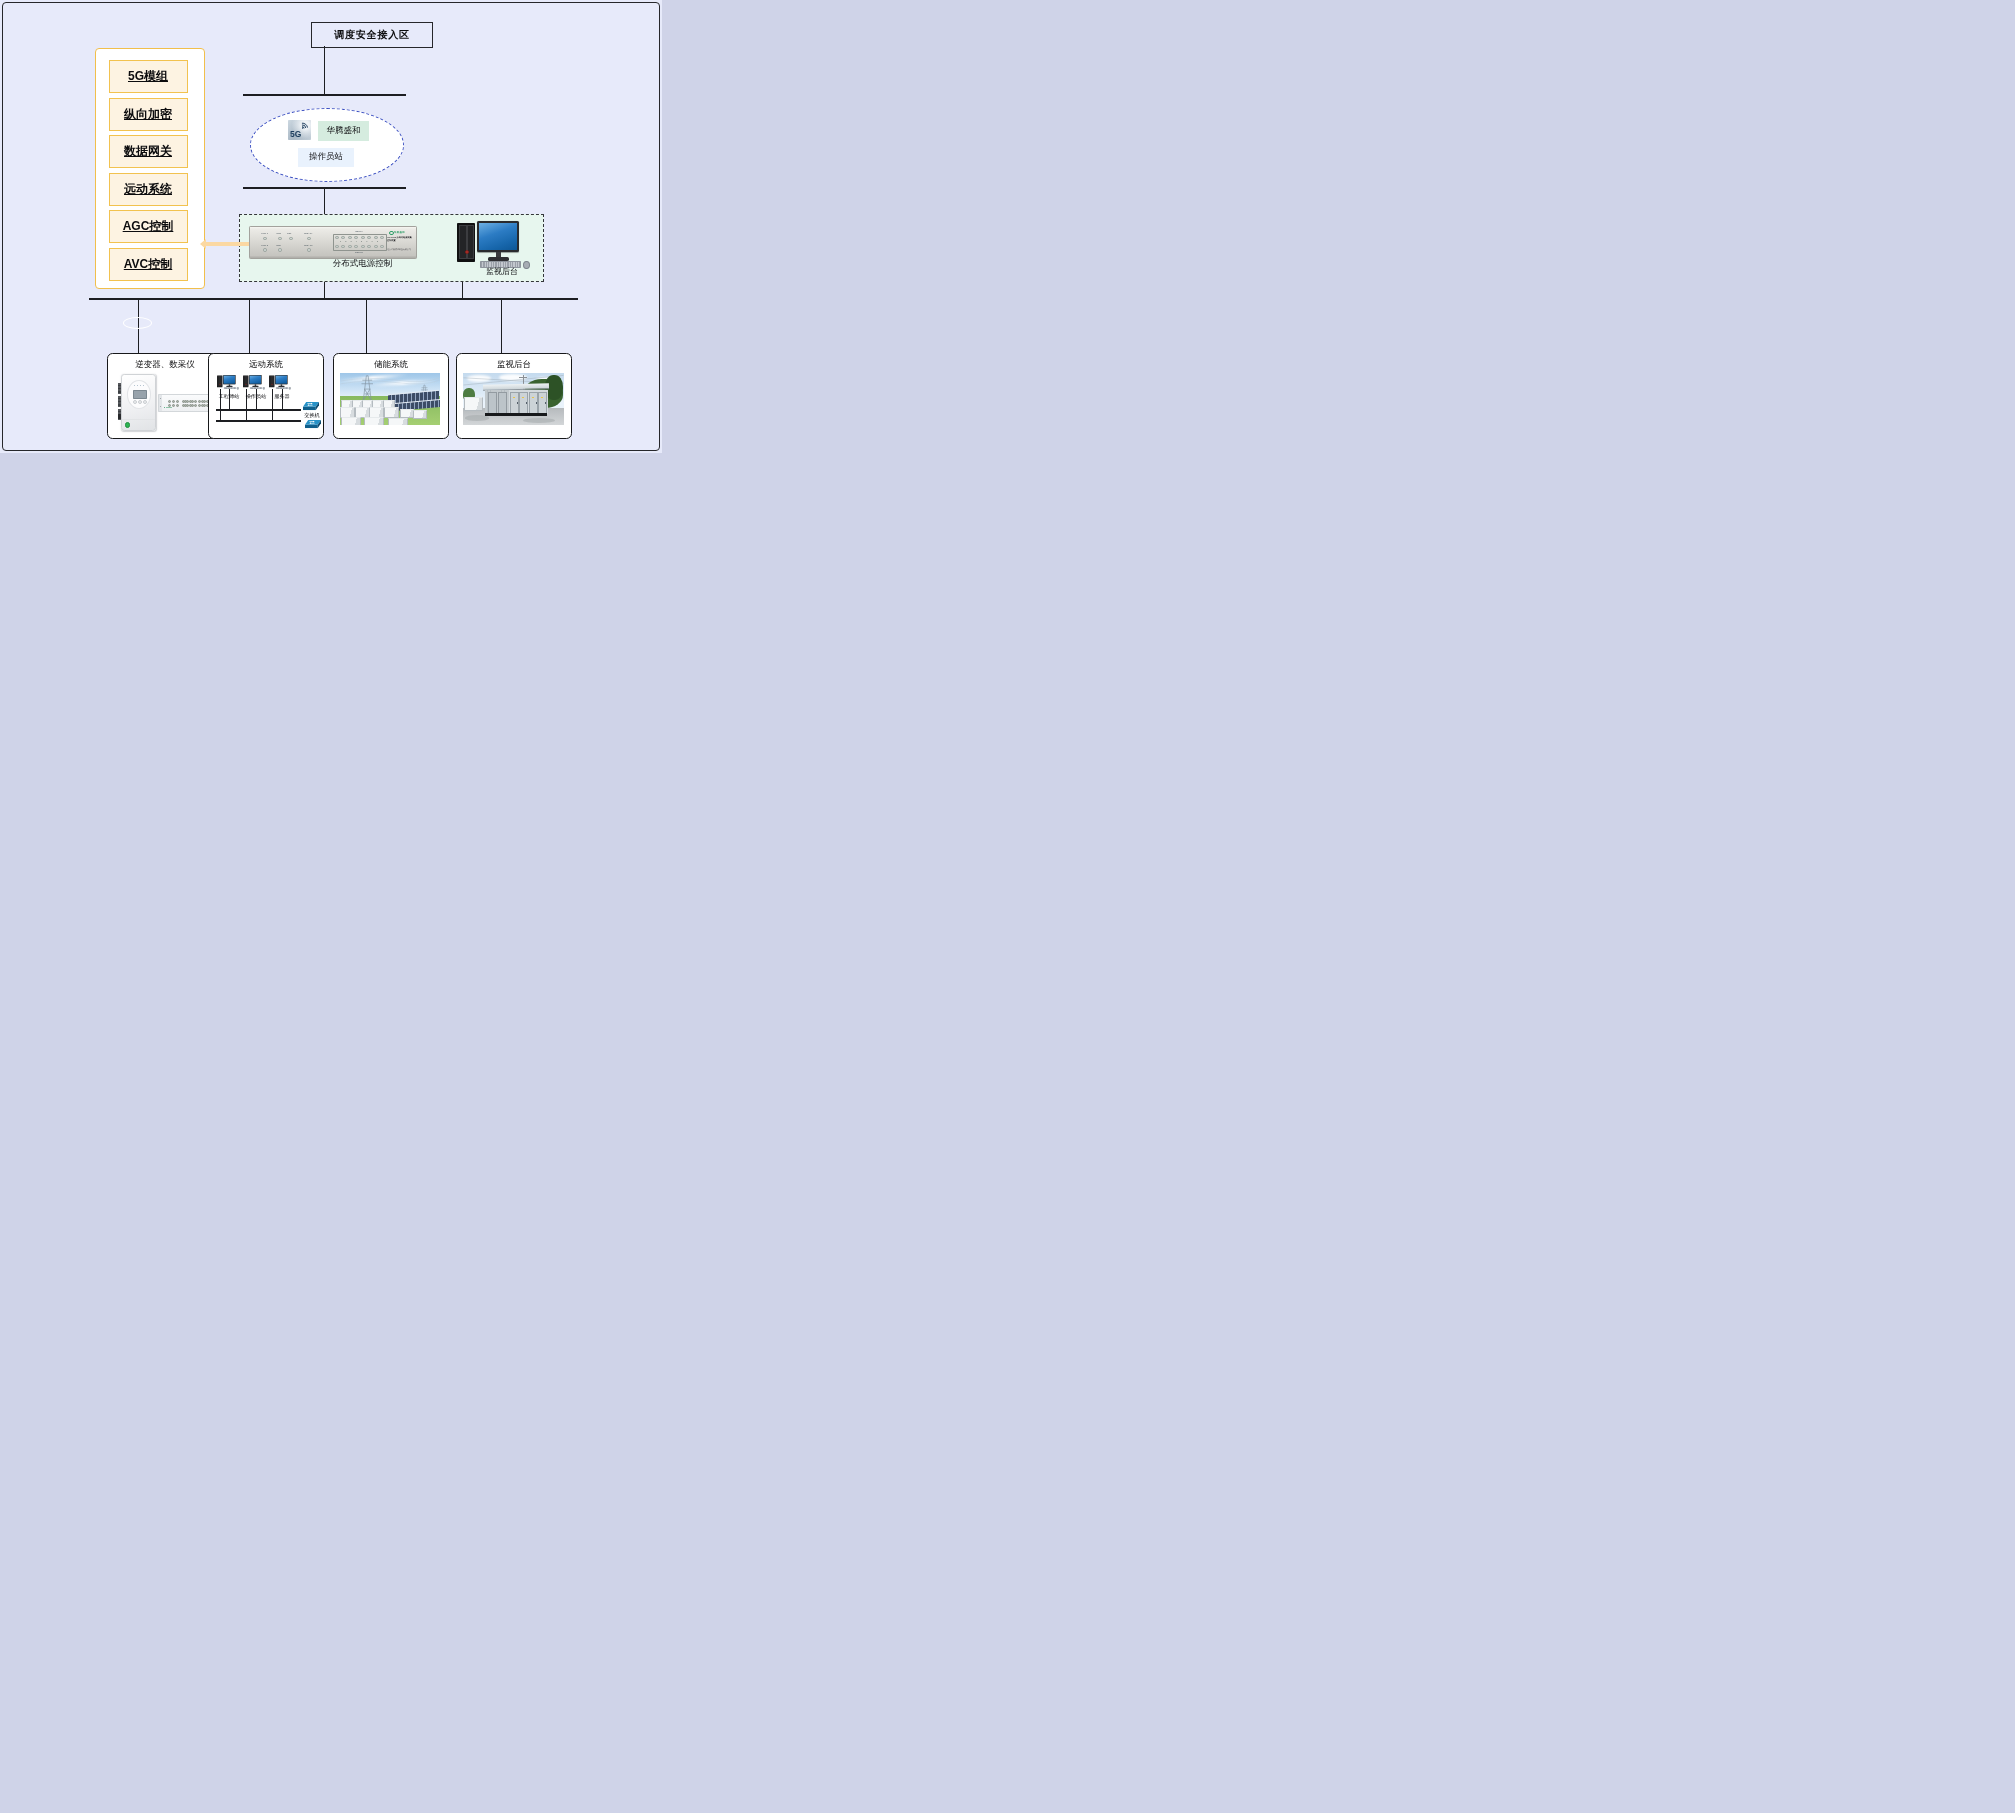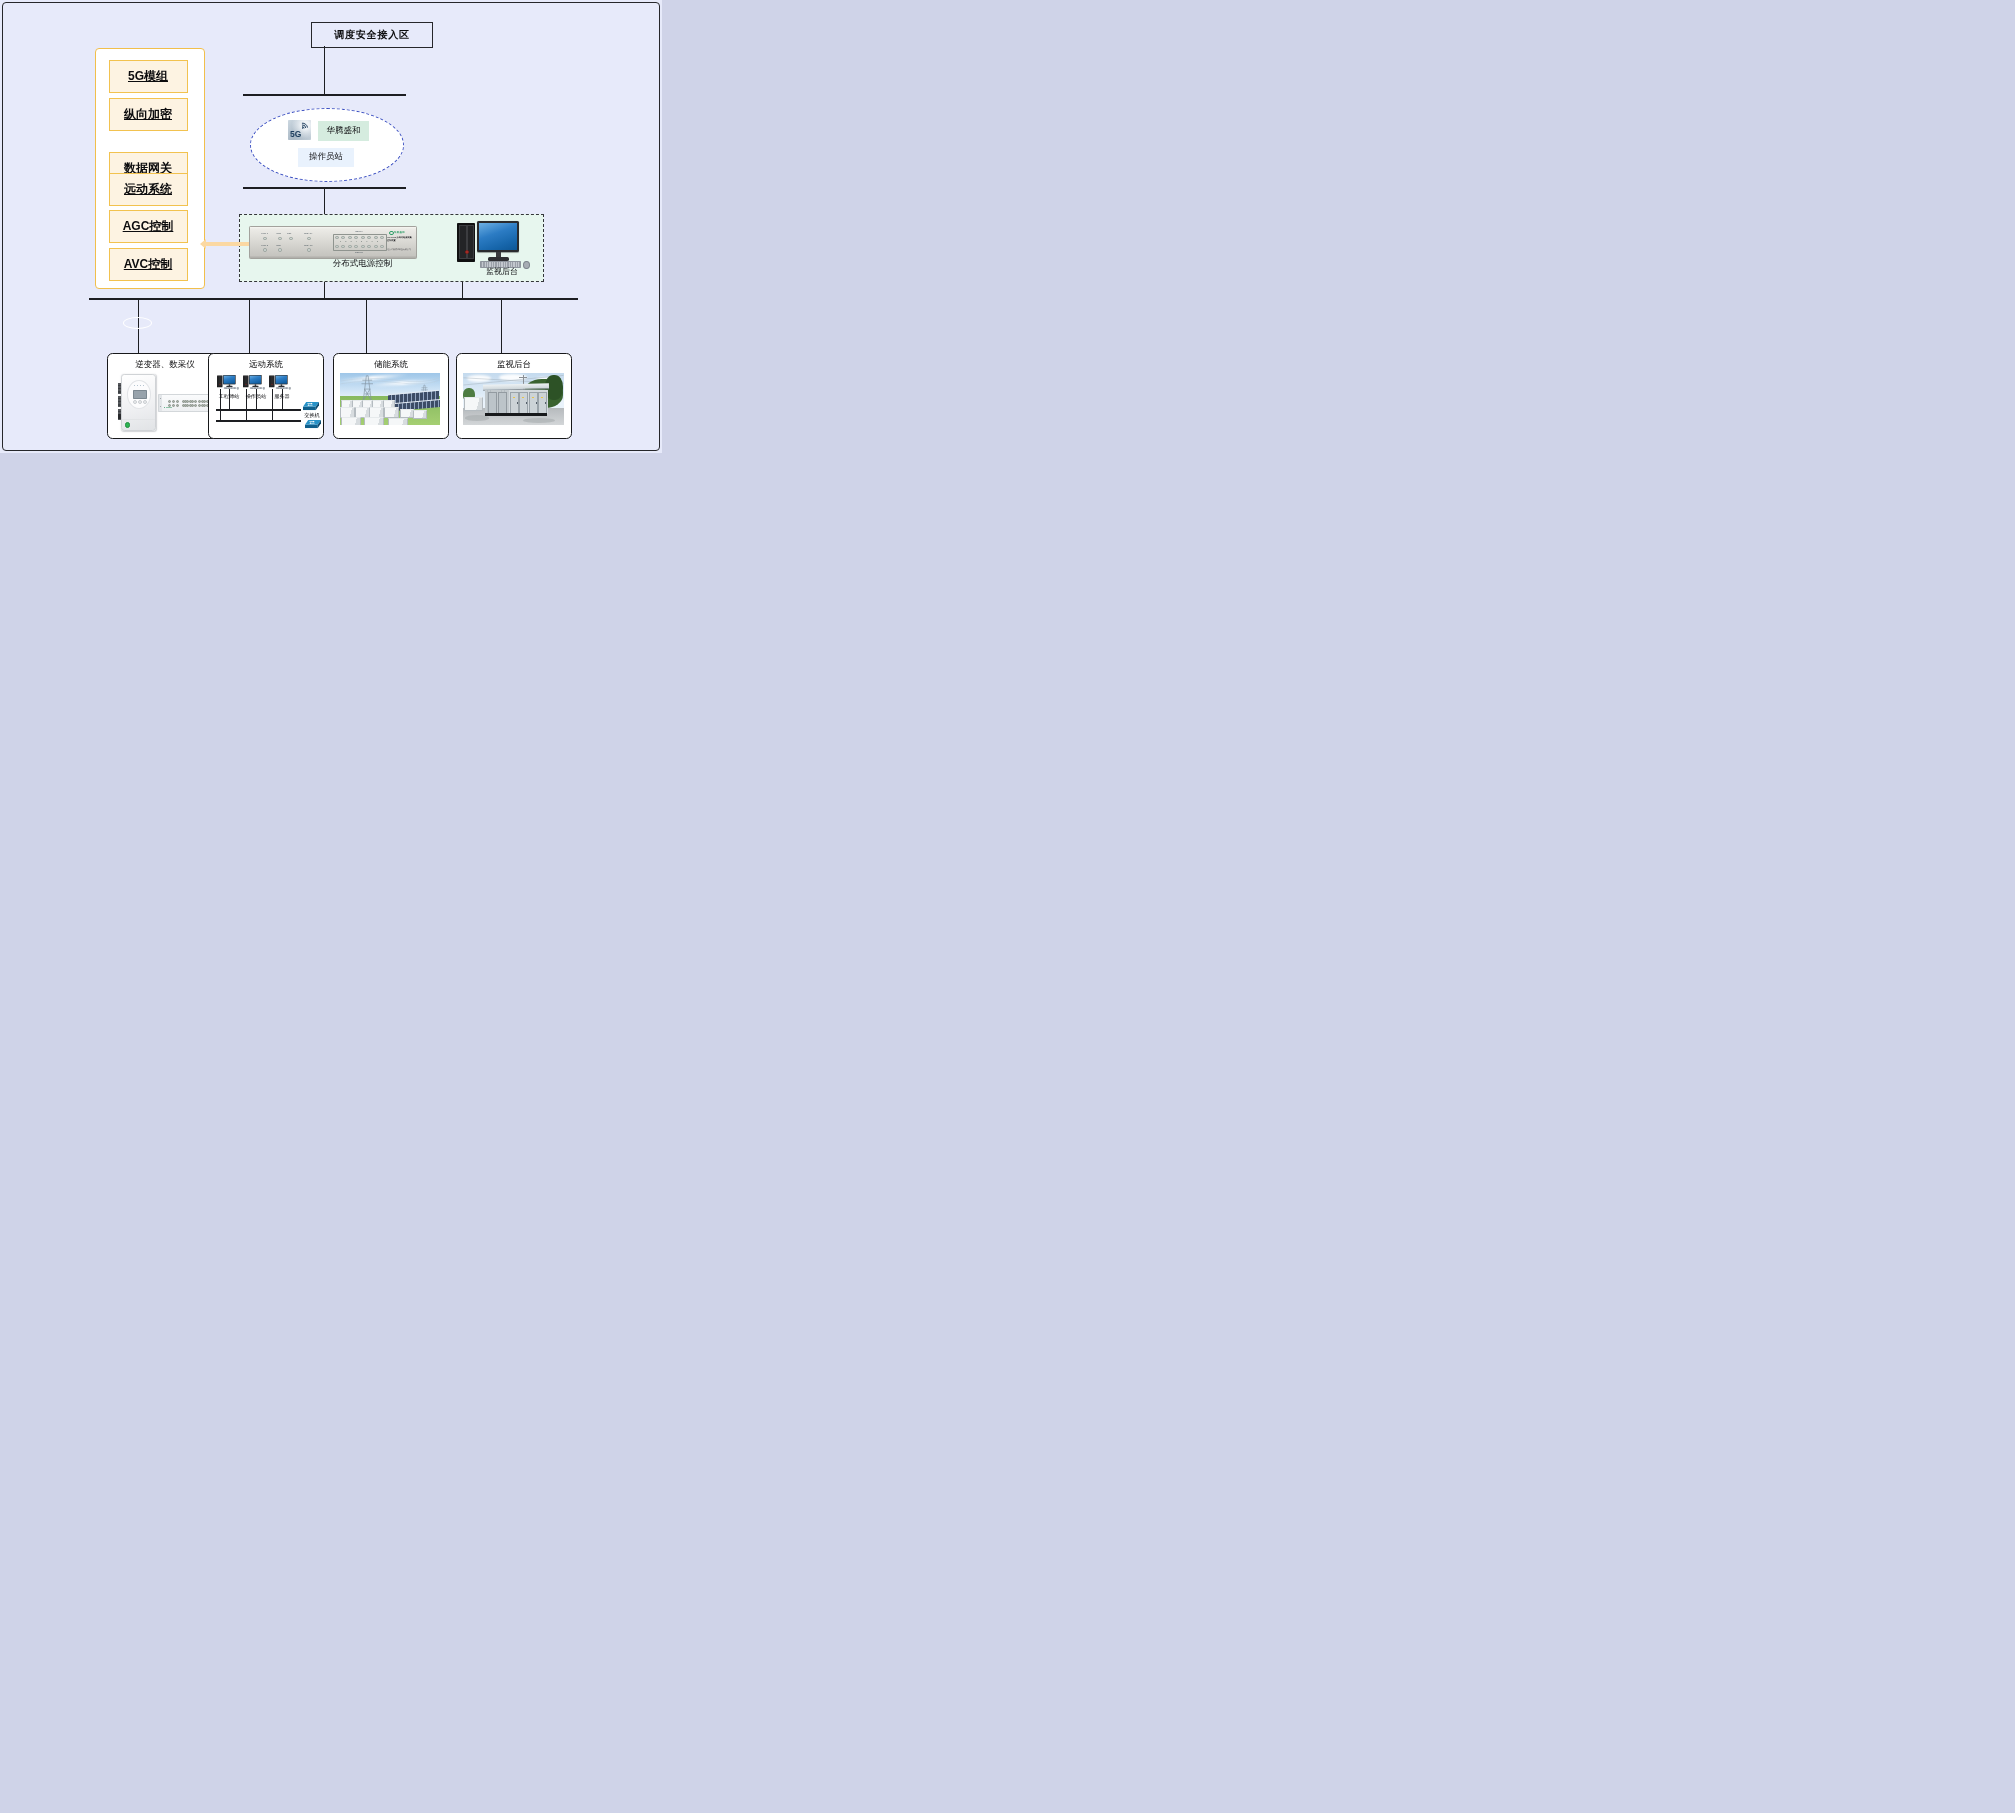--- a/index.html
+++ b/index.html
@@ -141,21 +141,21 @@
     <span>调度安全接入区</span>
   </div>
 
   <div class="panel">
     <div class="panel-item" style="top:11.3px;">
         <span>5G模组</span>
       </div>
     <div class="panel-item" style="top:49px;">
         <span>纵向加密</span>
       </div>
-    <div class="panel-item" style="top:86px;margin-top:17px;">
+    <div class="panel-item" style="top:86px;">
         <span>数据网关</span>
       </div>
     <div class="panel-item" style="top:124px;">
         <span>远动系统</span>
       </div>
     <div class="panel-item" style="top:161px;">
         <span>AGC控制</span>
       </div>
     <div class="panel-item" style="top:199px;text-align:right;">
         <span>AVC控制</span>

